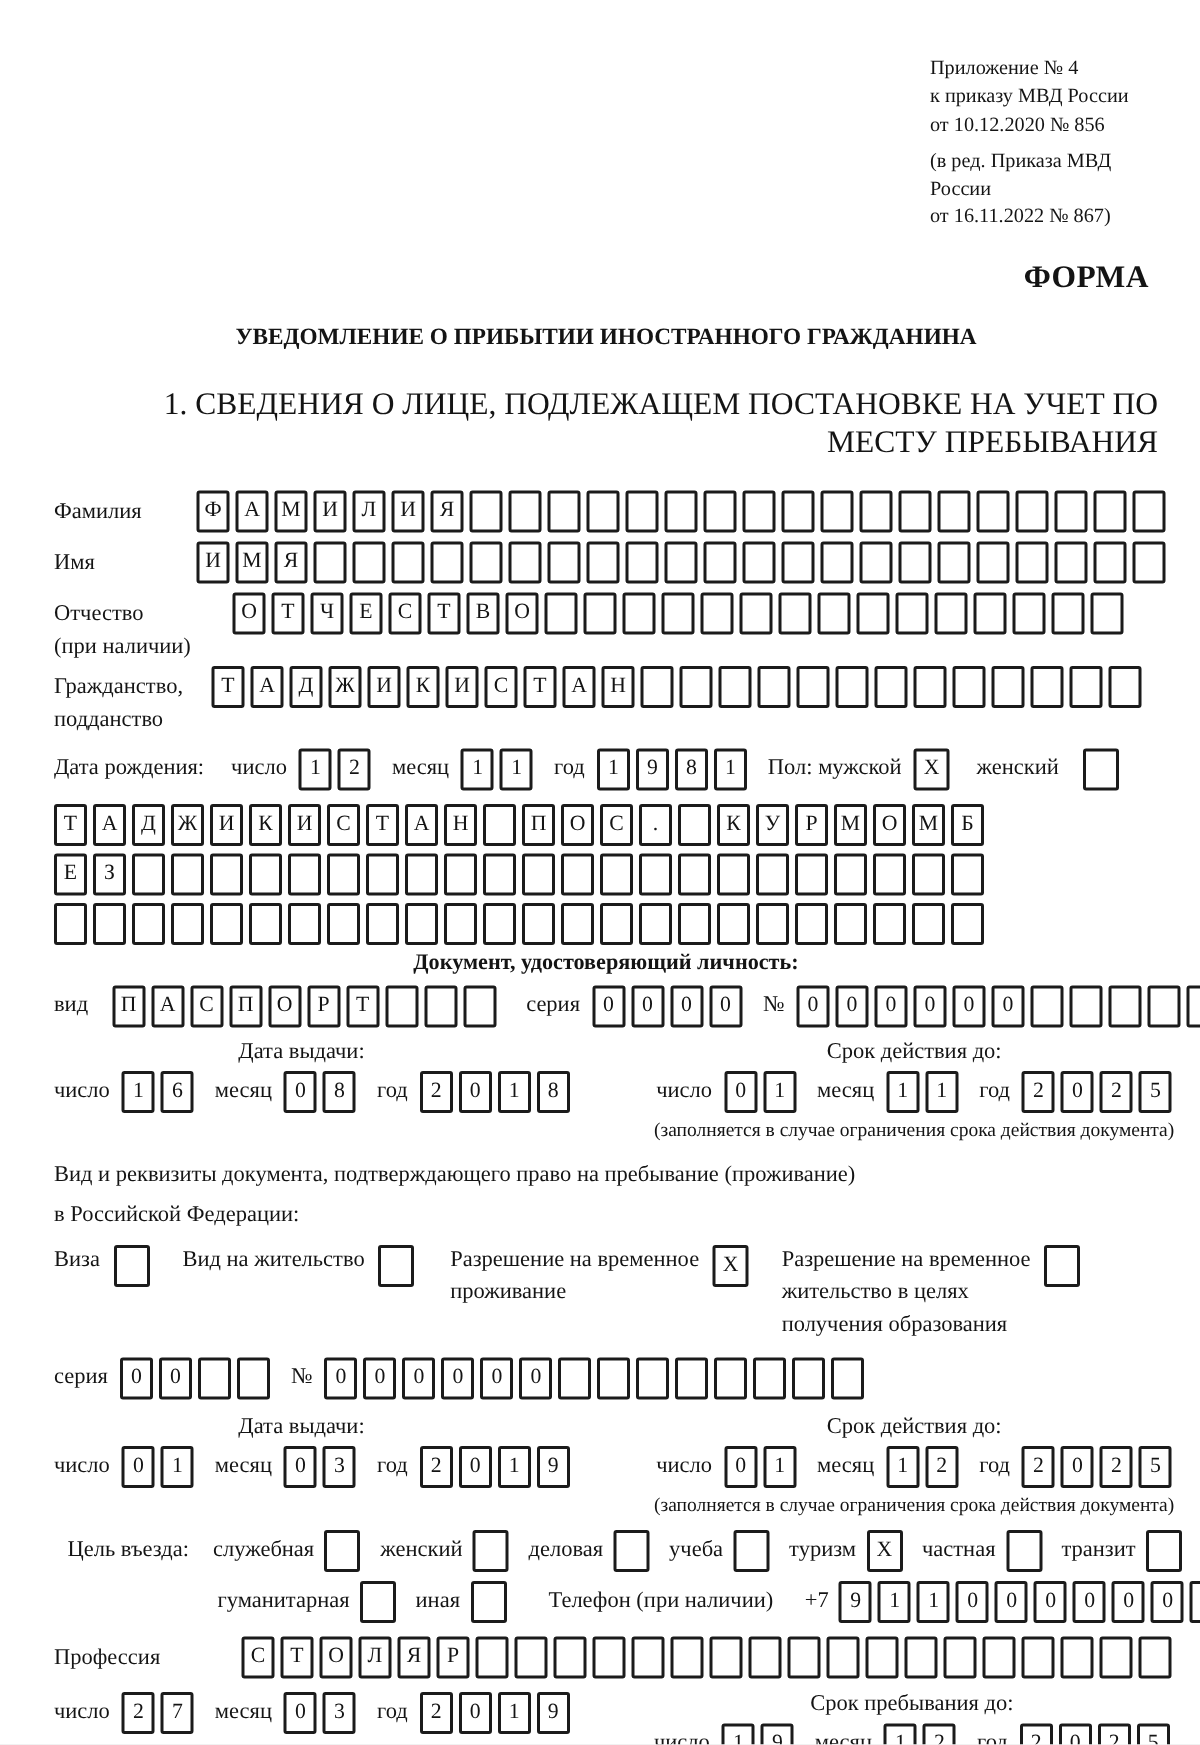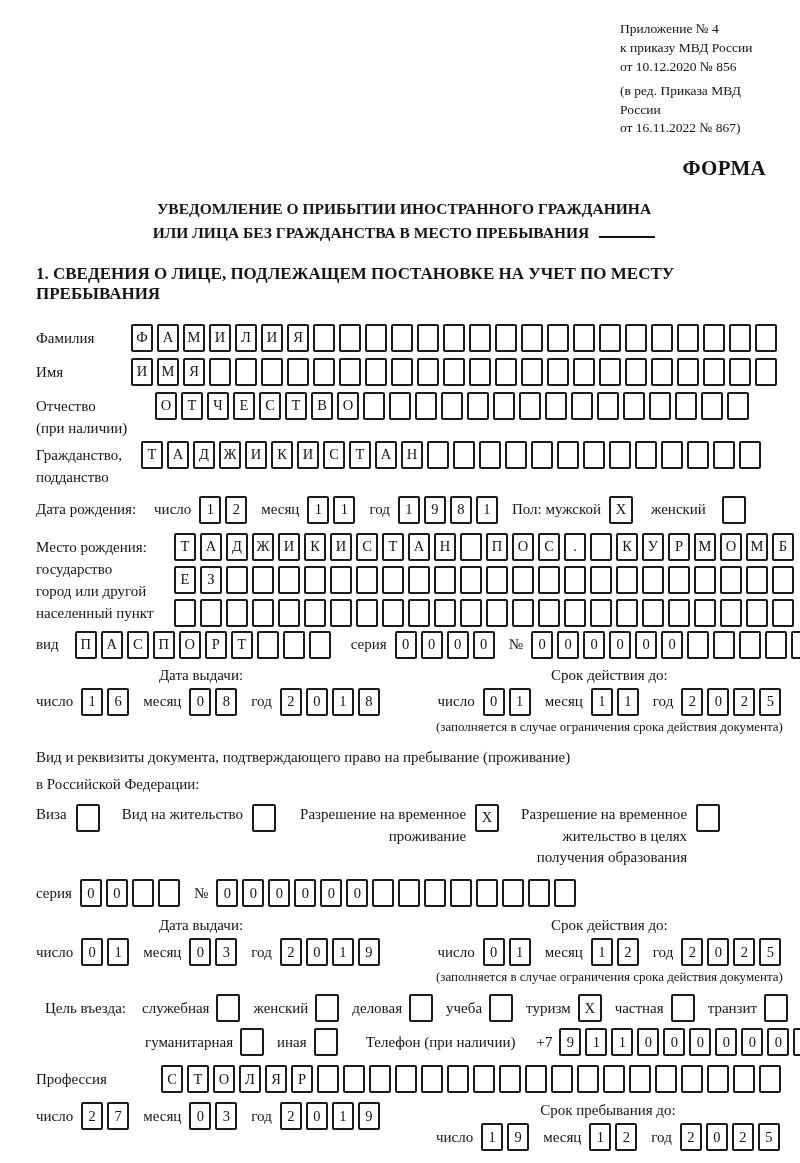--- a/index.html
+++ b/index.html
@@ -1,28 +1,28 @@
 <!DOCTYPE html>
 <html><head>
 <meta charset="utf-8">
 <style>
   html,body{margin:0;padding:0;background:#e8e8e8;}
   .page{
     width:800px;height:1163px;margin:0 auto;background:#ffffff;color:#141414;
     font-family:"Liberation Serif","DejaVu Serif",serif;font-size:15px;
-    box-sizing:border-box;padding:20px 28px 0 36px;overflow:hidden;position:relative;
+    box-sizing:border-box;padding:36px 28px 0 36px;overflow:hidden;position:relative;
   }
   
   .appendix{margin-left:584px;font-size:13.5px;line-height:1.4;}
   .appendix .agap{height:5px;}
   .forma{text-align:right;font-weight:bold;font-size:21px;margin:18px 6px 16px 0;letter-spacing:.3px;}
   
   .title{text-align:center;font-weight:bold;font-size:15.5px;line-height:1.5;}
   .blank-line{display:inline-block;width:56px;border-bottom:2px solid #141414;height:.9em;margin-left:10px;}
-  .sec-heading{font-weight:bold;font-size:17px;text-align:left;margin:20px 0 20px 0;}
+  .sec-heading{font-weight:normal;font-size:21px;text-align:right;margin:20px 0 20px 0;}
   
   .frow{display:flex;align-items:flex-start;margin-bottom:6px;}
   .flabel{flex:0 0 auto;line-height:28px;}
   .flabel2{line-height:22px;padding-top:3px;}
   .cellrow{display:flex;gap:4px;flex-wrap:nowrap;}
   .cellcol{display:flex;flex-direction:column;gap:5px;}
   .cell{
     width:18px;height:24px;border:2px solid #1b1b1b;border-radius:2px;background:#fff;
     display:flex;align-items:center;justify-content:center;
     font-size:14.5px;flex:0 0 auto;box-sizing:content-box;
@@ -36,21 +36,21 @@
   .dcols{display:flex;}
   .dcol-l{flex:0 0 400px;}
   .dcol-r{flex:1;}
   .dhead{text-align:center;margin-bottom:4px;}
   .dhead-l{width:330px;}
   .dnote{font-size:13px;margin-top:3px;text-align:center;white-space:nowrap;}
   
   .intro{line-height:1.8;}
   .optrow{display:flex;align-items:flex-start;margin:6px 0 10px 0;}
   .opt{display:flex;align-items:flex-start;gap:9px;}
-  .optlabel{text-align:right;line-height:1.45;}
+  .optlabel{text-align:left;line-height:1.45;}
   .optlabel .ln{display:block;}
   
   .purpose .ilabel{margin:0 3px 0 9px;}
   .doc-heading{font-weight:bold;text-align:center;margin:2px 0 6px 0;font-size:14.8px;}
 </style>
 </head>
 <body>
 
 <div class="page">
 
@@ -60,23 +60,20 @@
     <div>от 10.12.2020 № 856</div>
     <div class="agap"></div>
     <div>(в ред. Приказа МВД России</div>
     <div>от 16.11.2022 № 867)</div>
   </div>
 
   <div class="forma">ФОРМА</div>
 
   <div class="title">
     <div>УВЕДОМЛЕНИЕ О ПРИБЫТИИ ИНОСТРАННОГО ГРАЖДАНИНА</div>
-    <div>
-      <span>ИЛИ ЛИЦА БЕЗ ГРАЖДАНСТВА В МЕСТО ПРЕБЫВАНИЯ</span><span class="blank-line"></span>
-    </div>
   </div>
 
   <div class="sec-heading">1. СВЕДЕНИЯ О ЛИЦЕ, ПОДЛЕЖАЩЕМ ПОСТАНОВКЕ НА УЧЕТ ПО МЕСТУ ПРЕБЫВАНИЯ</div>
 
   <div class="frow">
     <div class="flabel" style="width:95px;">Фамилия</div>
     <div class="cellrow">
         <span class="cell">Ф</span>
         <span class="cell">А</span>
         <span class="cell">М</span>
@@ -220,26 +217,20 @@
         <span class="cell">8</span>
         <span class="cell">1</span>
       </span>
     <span class="ilabel"><span>Пол:</span> <span>мужской</span></span>
     <span class="cell cb">X</span>
     <span class="ilabel" style="margin-left:14px;">женский</span>
     <span class="cell cb" style="margin-left:8px;"></span>
   </div>
 
   <div class="frow" style="margin-bottom:4px;">
-    <div class="flabel flabel2" style="width:138px;line-height:22px;">
-      <div>Место рождения:</div>
-      <div>государство</div>
-      <div>город или другой</div>
-      <div>населенный пункт</div>
-    </div>
     <div class="cellcol">
       <div class="cellrow">
           <span class="cell">Т</span>
           <span class="cell">А</span>
           <span class="cell">Д</span>
           <span class="cell">Ж</span>
           <span class="cell">И</span>
           <span class="cell">К</span>
           <span class="cell">И</span>
           <span class="cell">С</span>
@@ -308,20 +299,21 @@
           <span class="cell"></span>
           <span class="cell"></span>
           <span class="cell"></span>
           <span class="cell"></span>
           <span class="cell"></span>
           <span class="cell"></span>
         </div>
     </div>
   </div>
 
+  <div class="doc-heading">Документ, удостоверяющий личность:</div>
 
   <div class="igroup" style="margin-bottom:8px;">
     <span class="ilabel first" style="margin-right:12px;">вид</span>
     <span class="cellrow">
         <span class="cell">П</span>
         <span class="cell">А</span>
         <span class="cell">С</span>
         <span class="cell">П</span>
         <span class="cell">О</span>
         <span class="cell">Р</span>

